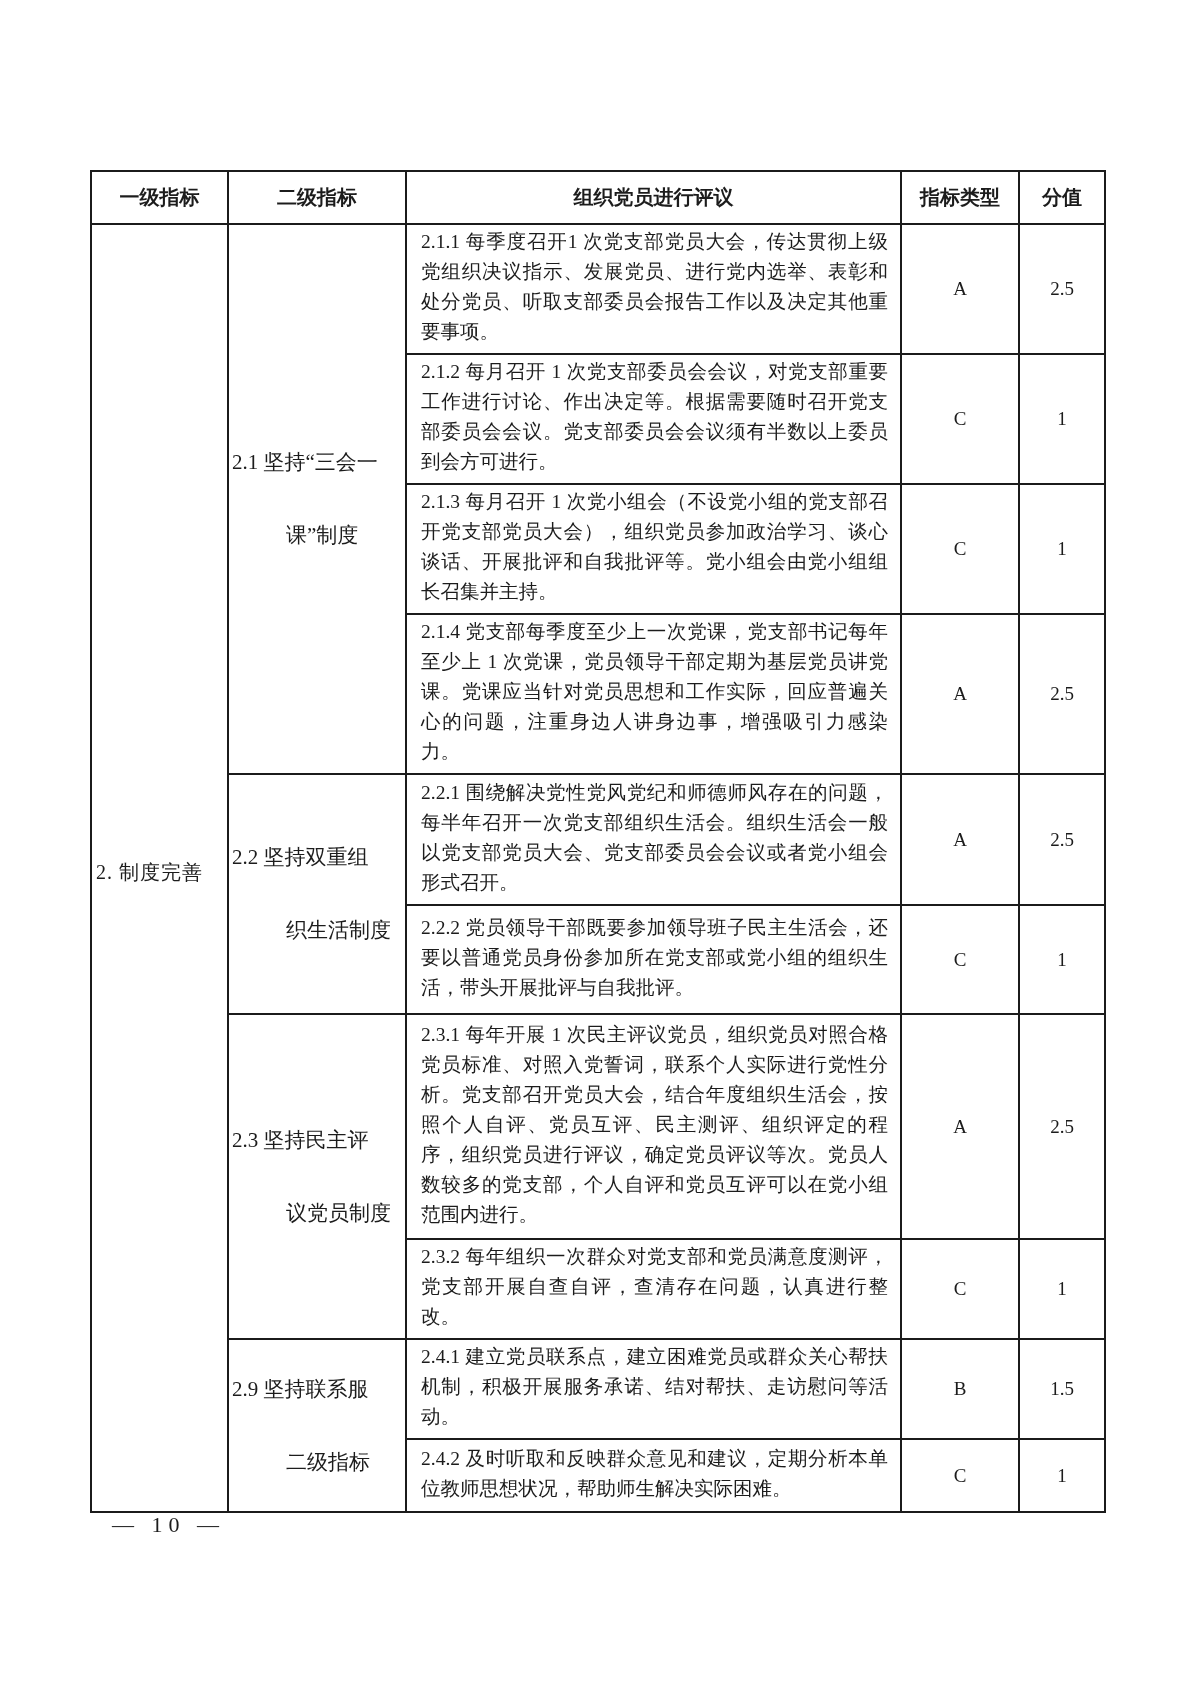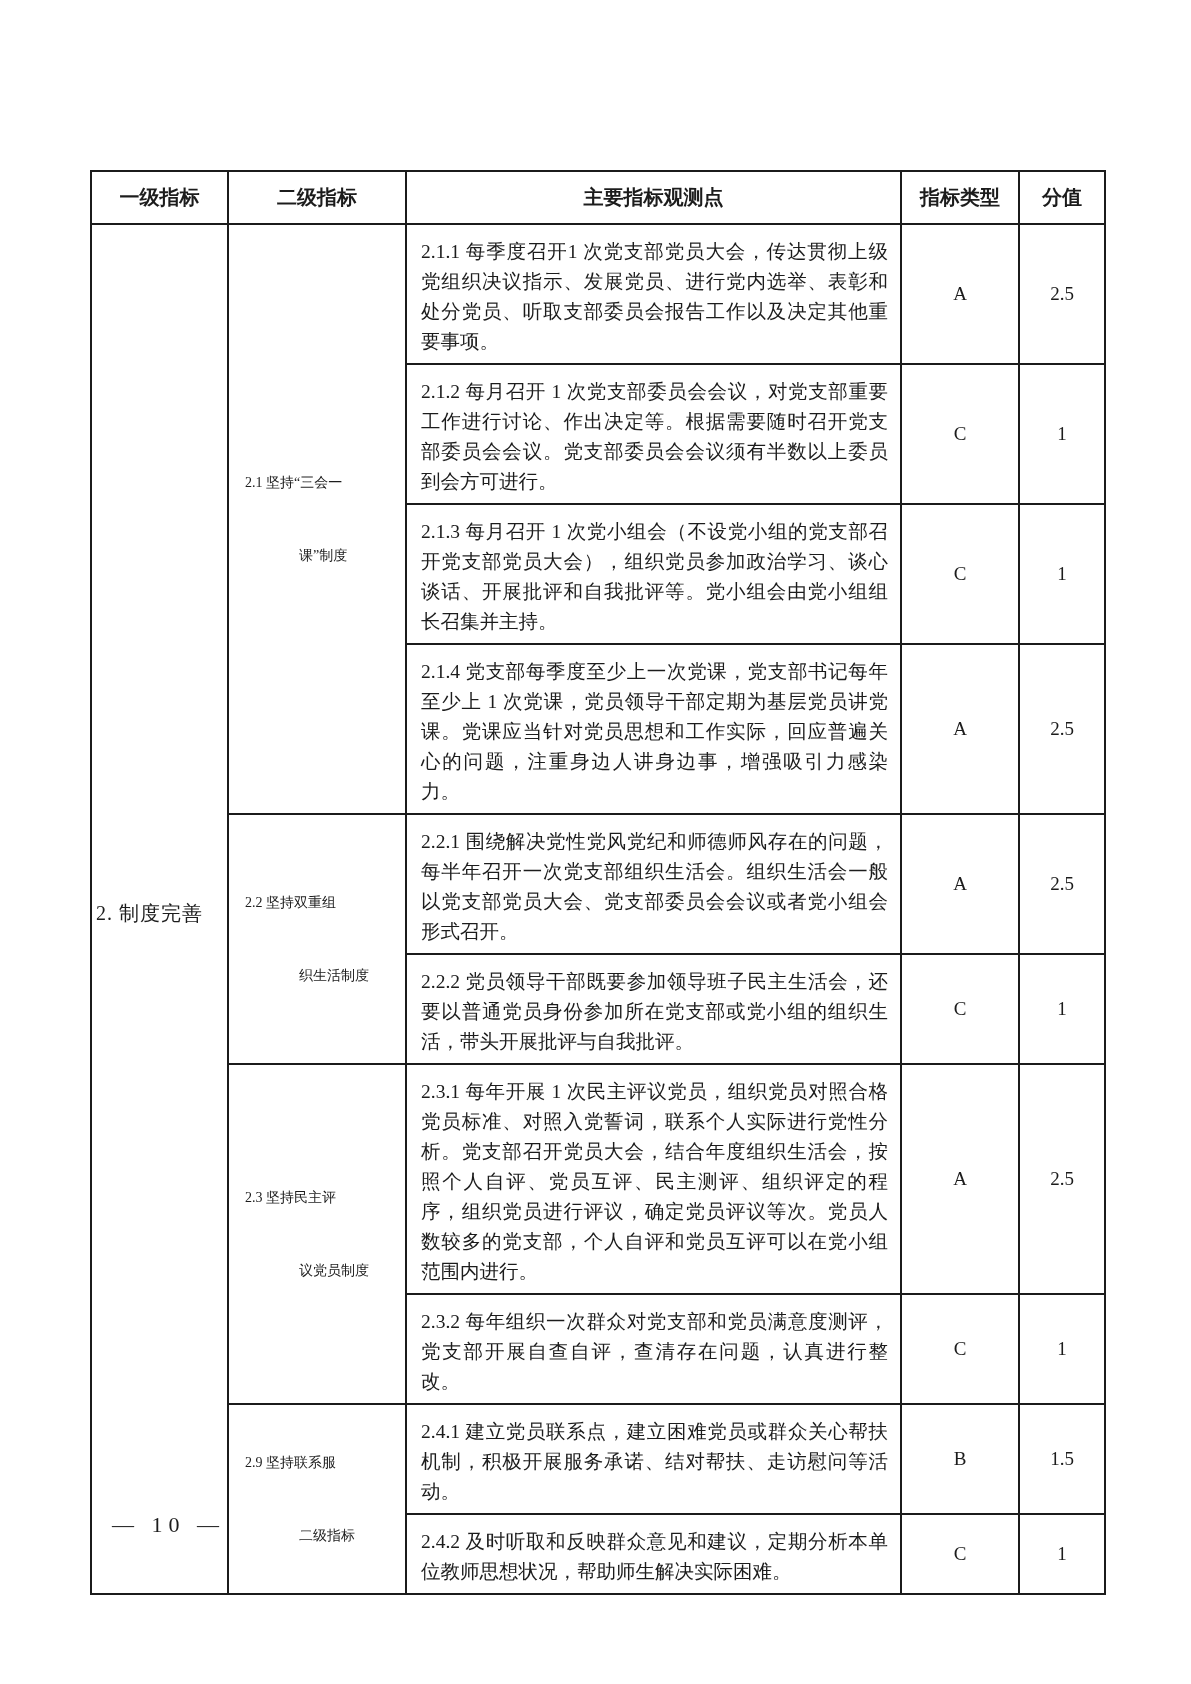--- a/index.html
+++ b/index.html
@@ -32,31 +32,31 @@
     font-weight:bold;
     font-size:20px;
     height:51px;
     text-align:center;
     padding:0 4px;
   }
   td.obs {
     font-size:19.5px;
     line-height:30px;
     text-align:justify;
-    padding:12px 12px 6px 14px;
+    padding:2px 12px 6px 14px;
   }
   td.lvl1 {
     font-size:20px;
     padding:8px 2px 0 4px;
     letter-spacing:1px;
   }
   td.lvl2 {
-    font-size:14px;
+    font-size:21px;
     line-height:31px;
-    padding:0 2px 0 16px;
+    padding:0 2px 0 3px;
   }
   td.lvl2 .l2-line { display:block; white-space:nowrap; }
   td.lvl2 .l2-line2 { padding-left:54px;margin-top:42px; }
   td.type, td.score {
     text-align:center;
     font-size:19px;
   }
   .page-footer {
     position:absolute;
     left:112px; top:1512px;
@@ -74,21 +74,21 @@
     <col class="c1">
       <col class="c2">
       <col class="c3">
       <col class="c4">
       <col class="c5">
   </colgroup>
   <tbody>
       <tr>
     <th>一级指标</th>
     <th>二级指标</th>
-    <th>主要指标观测点</th>
+    <th>组织党员进行评议</th>
     <th>指标类型</th>
     <th>分值</th>
   </tr>
 
   <tr style="height:125px;">
     <td class="lvl1" rowspan="10">2. 制度完善</td>
     <td class="lvl2" rowspan="4">
       <span class="l2-line">2.1 坚持“三会一</span>
       <span class="l2-line l2-line2">课”制度</span>
     </td>

